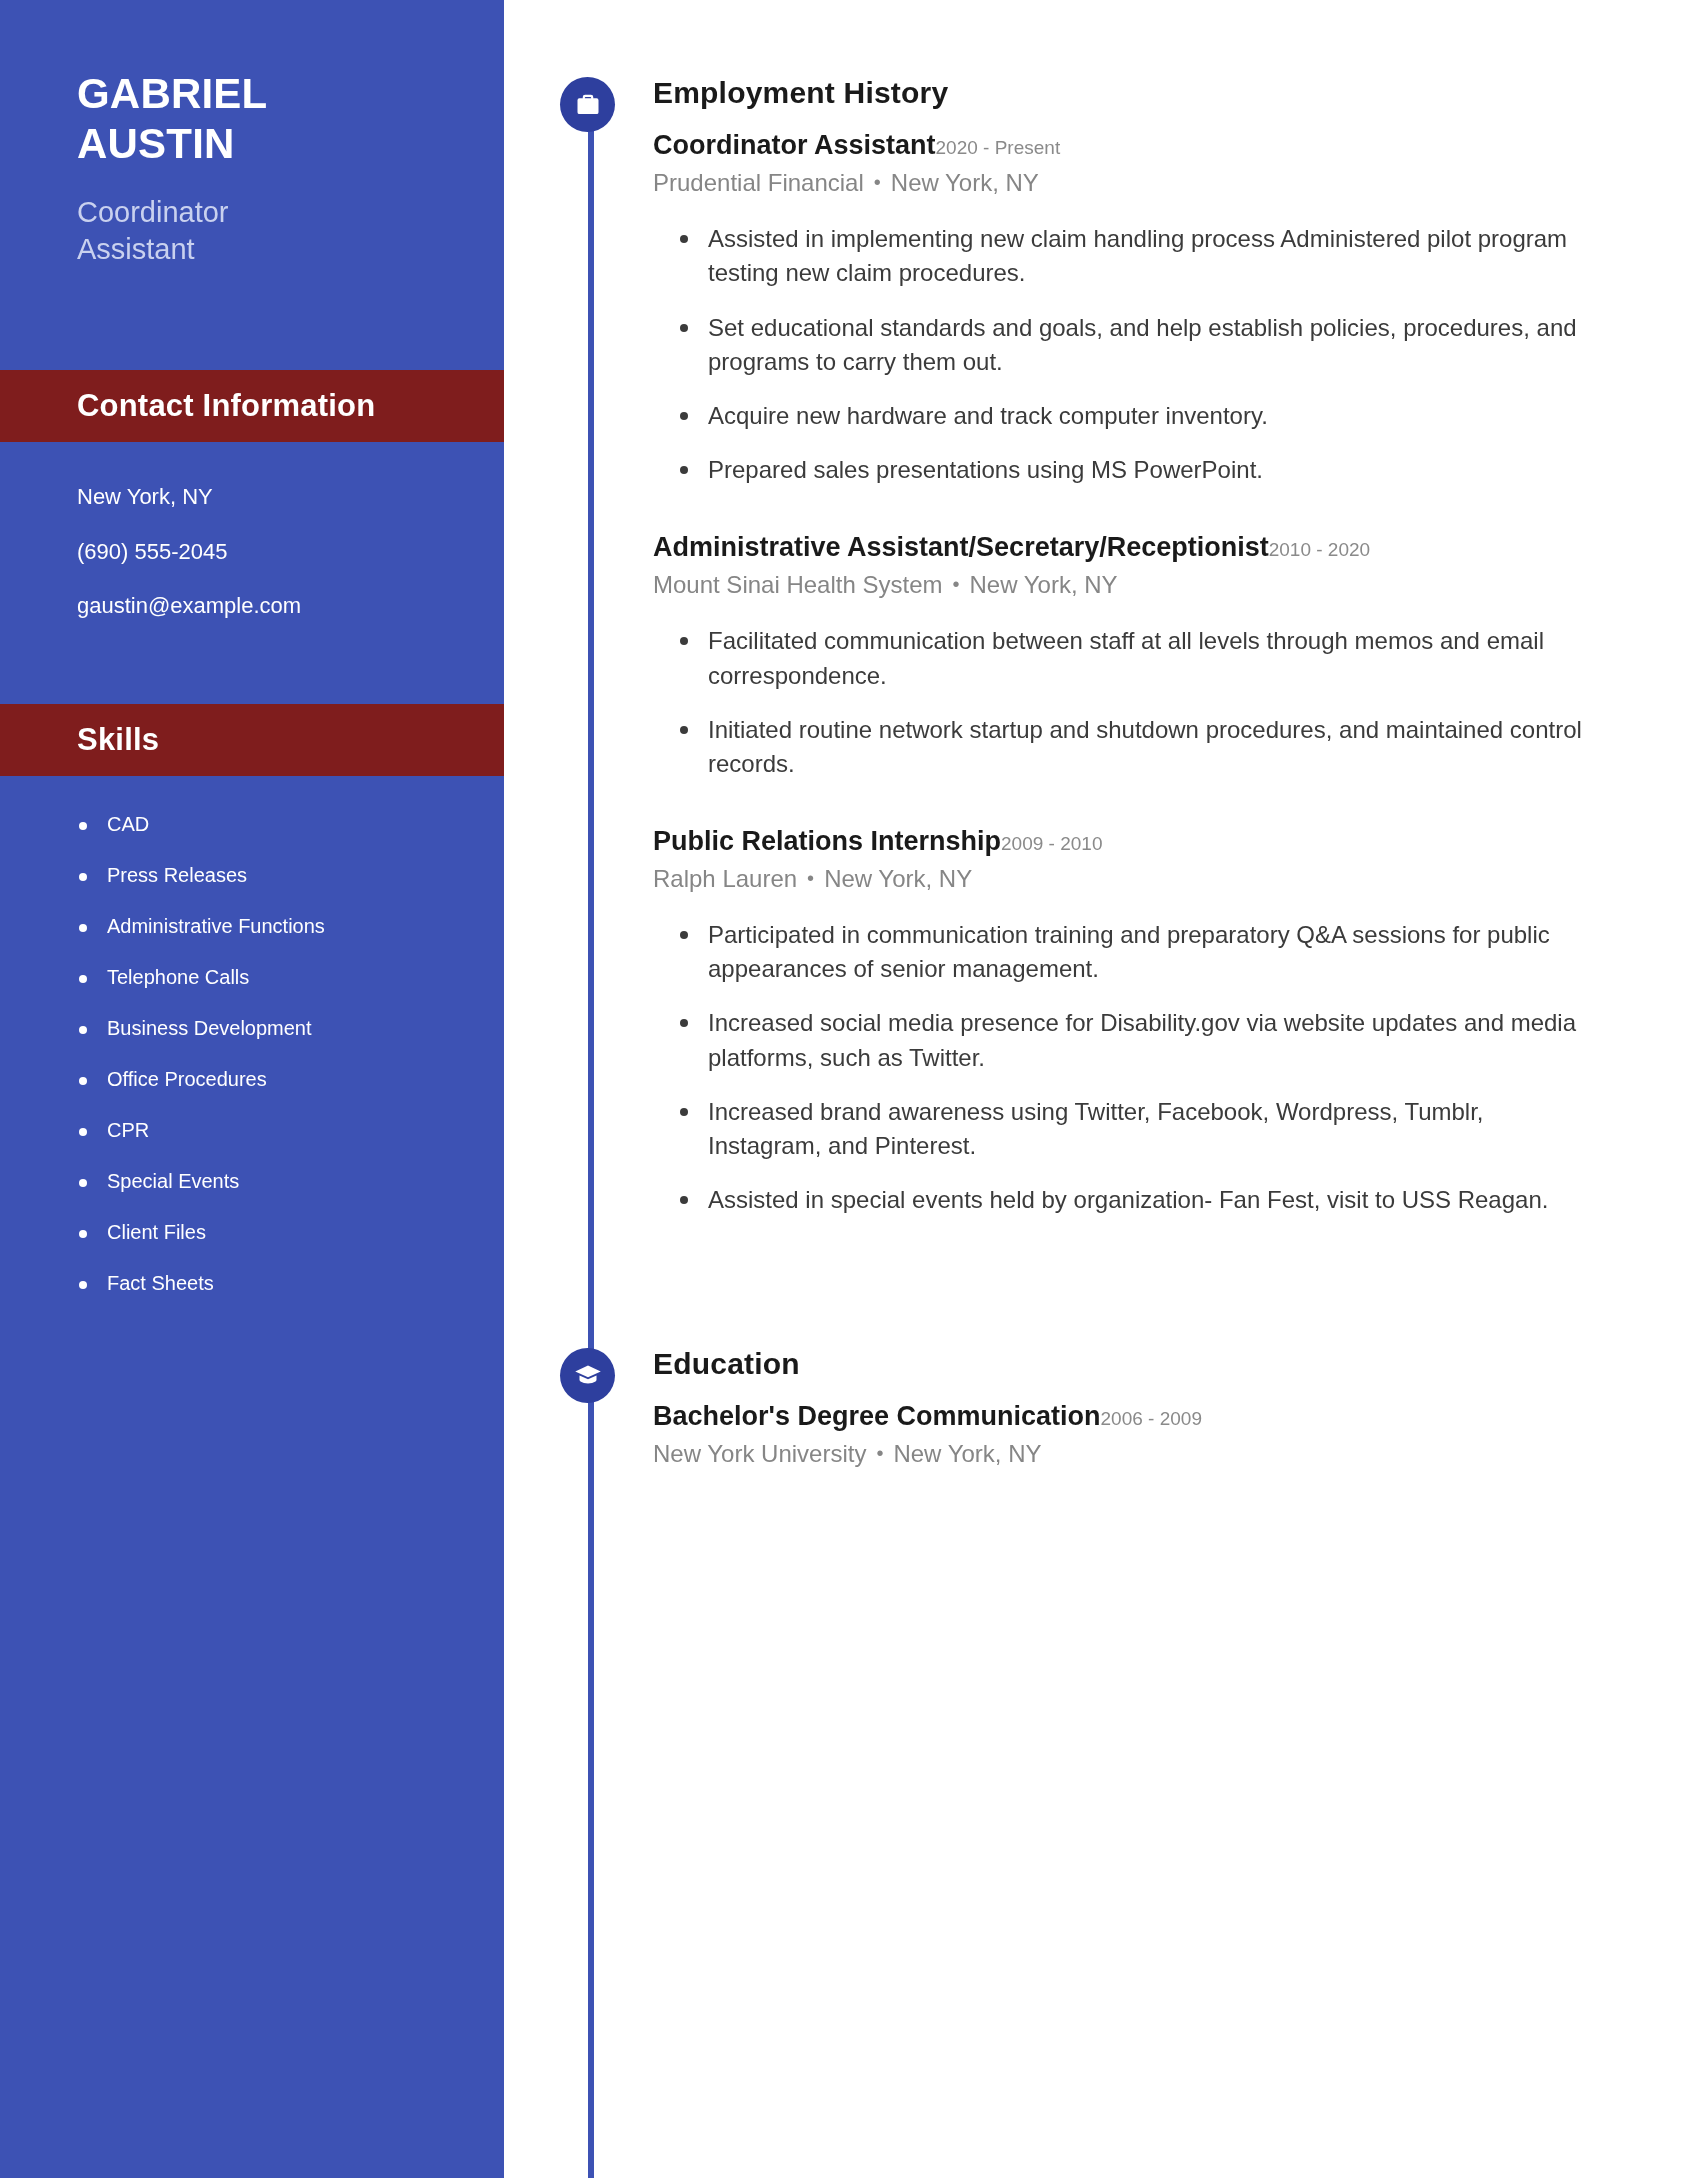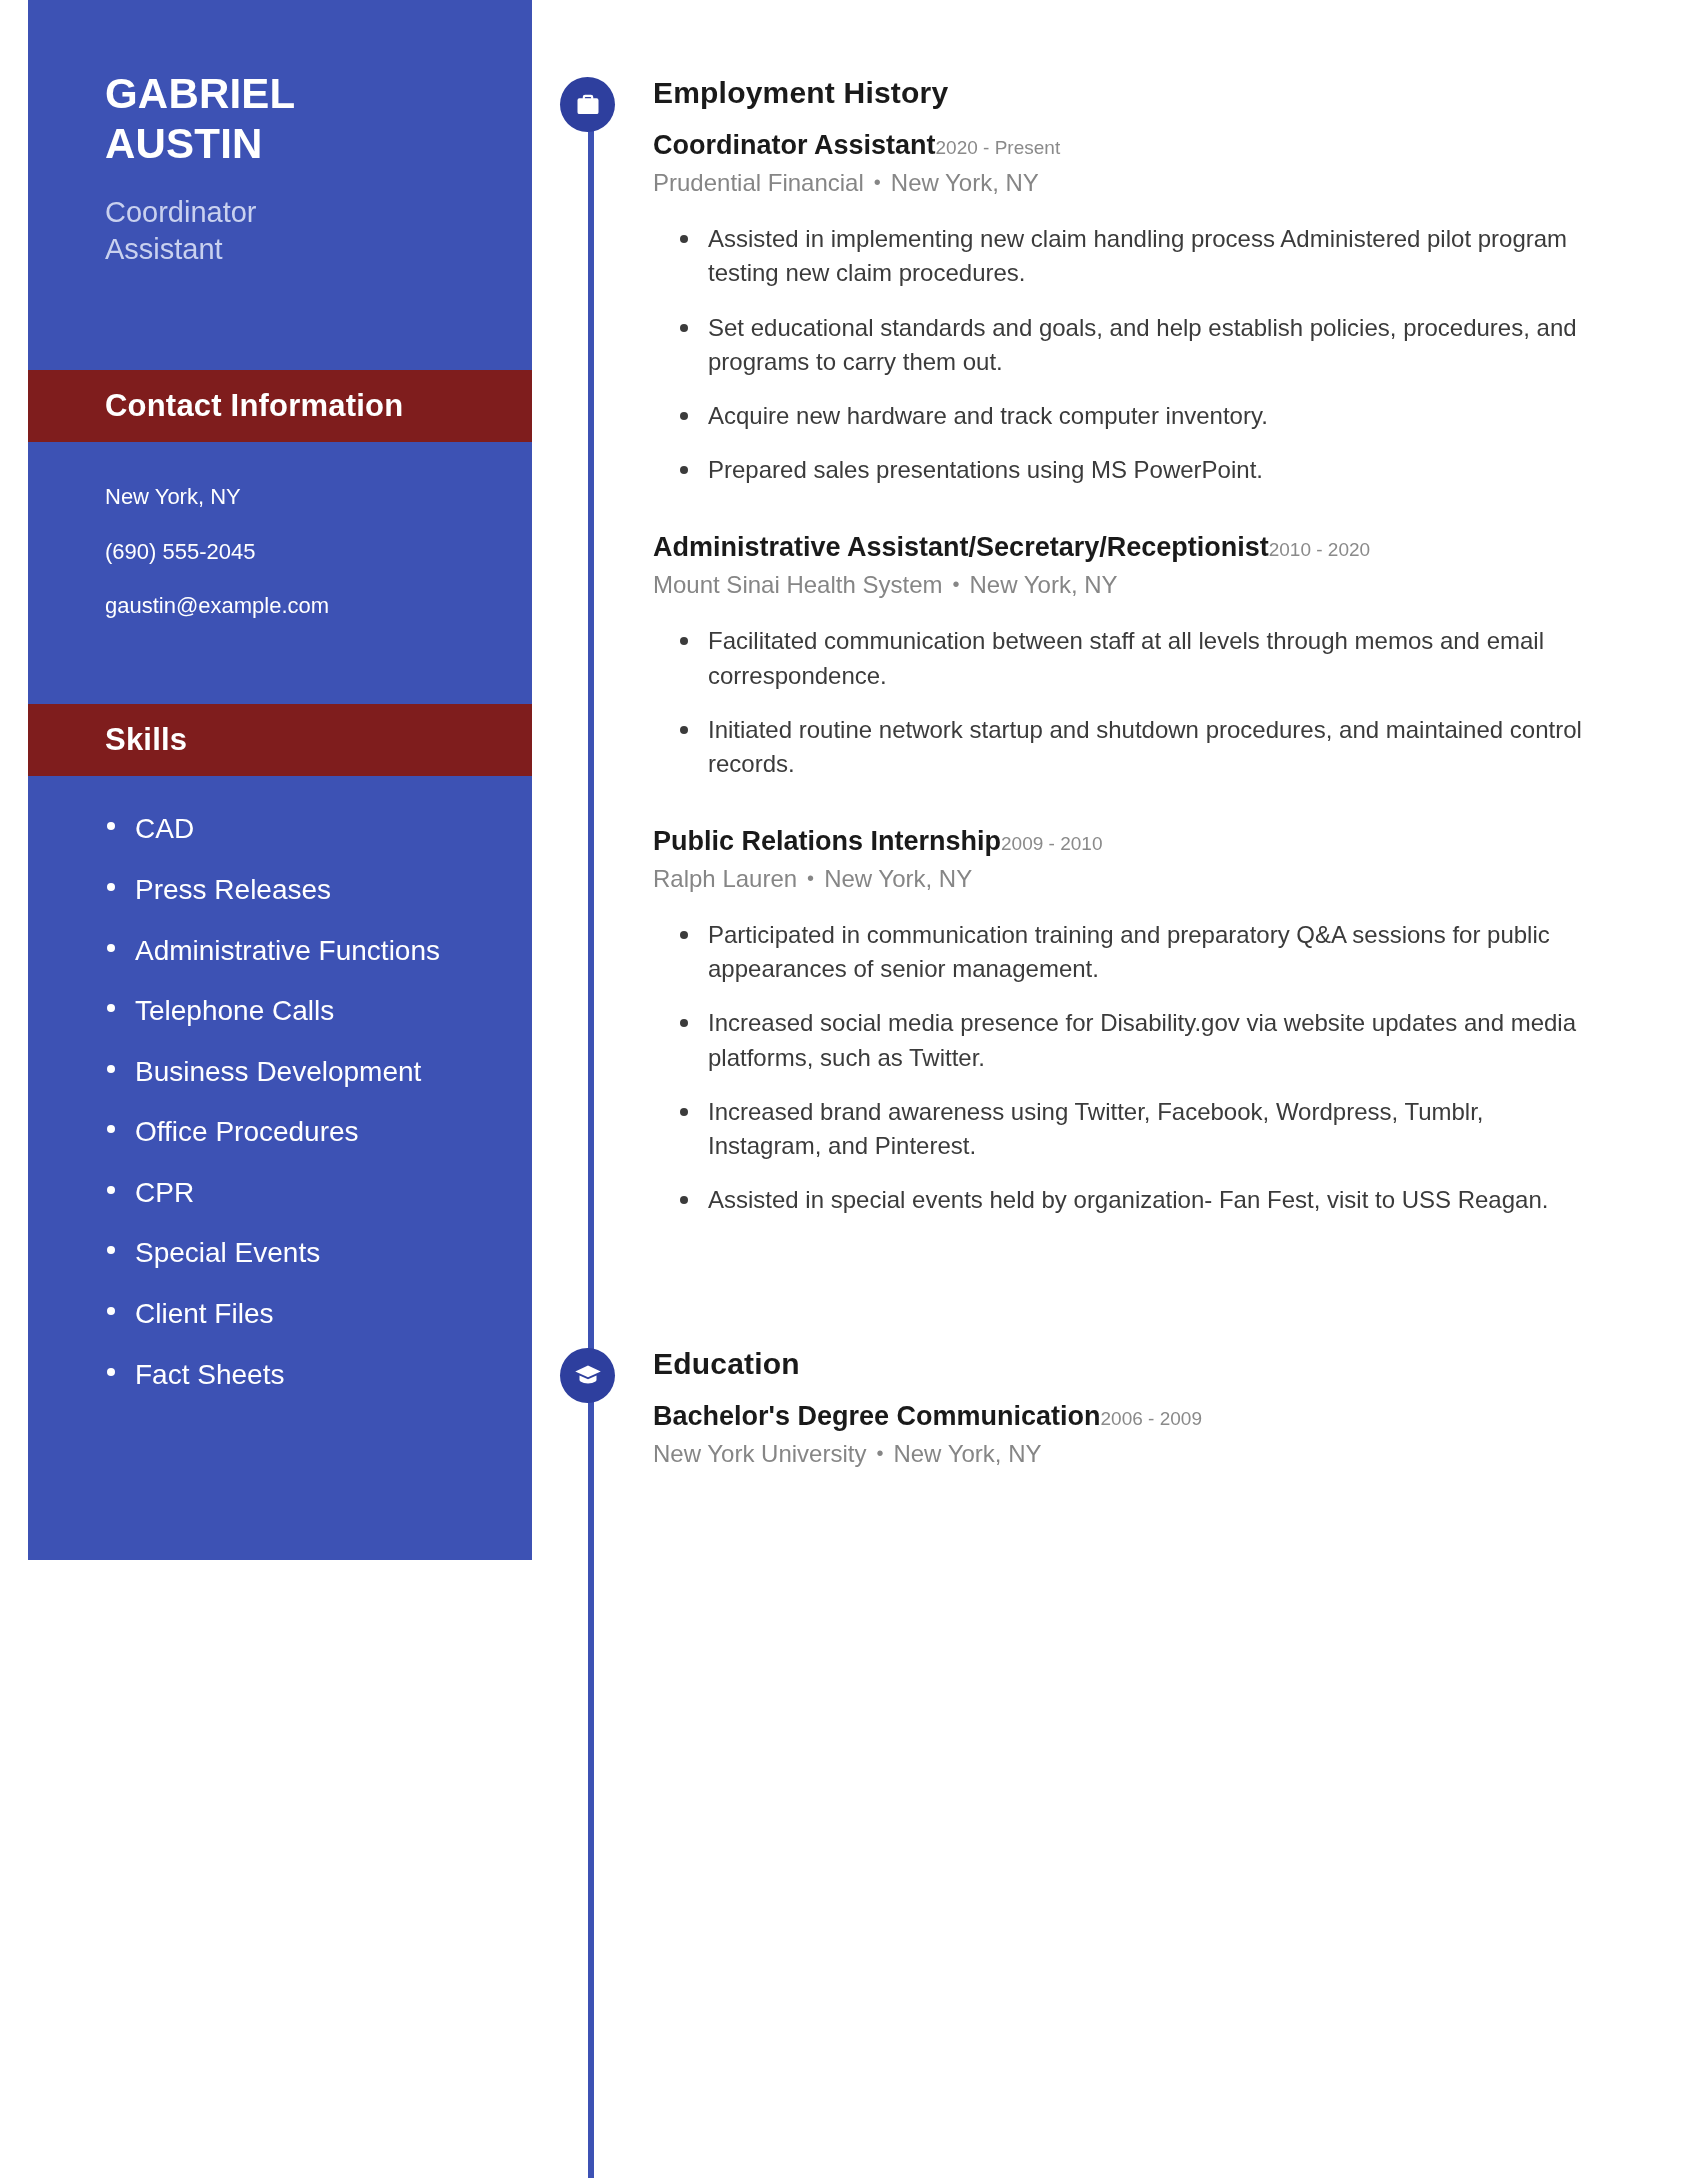--- a/index.html
+++ b/index.html
@@ -21,24 +21,23 @@
     overflow: hidden;
     background: #ffffff;
   }
 
   
   .sidebar {
     position: absolute;
     left: 0;
     top: 0;
     width: 504px;
-    height: 1560px;
+    height: 2178px;
     background: #3d52b4;
     box-sizing: border-box;
-    margin-left: 28px;
   }
 
   .identity {
     padding: 69px 0 0 77px;
   }
   .name-line {
     color: #ffffff;
     font-size: 42px;
     font-weight: bold;
     letter-spacing: 0.2px;
@@ -84,21 +83,21 @@
   }
 
   .skills-list {
     margin: 0;
     padding: 36px 40px 0 107px;
     list-style: none;
   }
   .skills-list li {
     position: relative;
     color: #ffffff;
-    font-size: 28px;
+    font-size: 20px;
     line-height: 1.2;
     margin-bottom: 27px;
   }
   .skills-list li .dot {
     position: absolute;
     left: -28px;
     top: 10px;
     width: 8px;
     height: 8px;
     border-radius: 50%;

